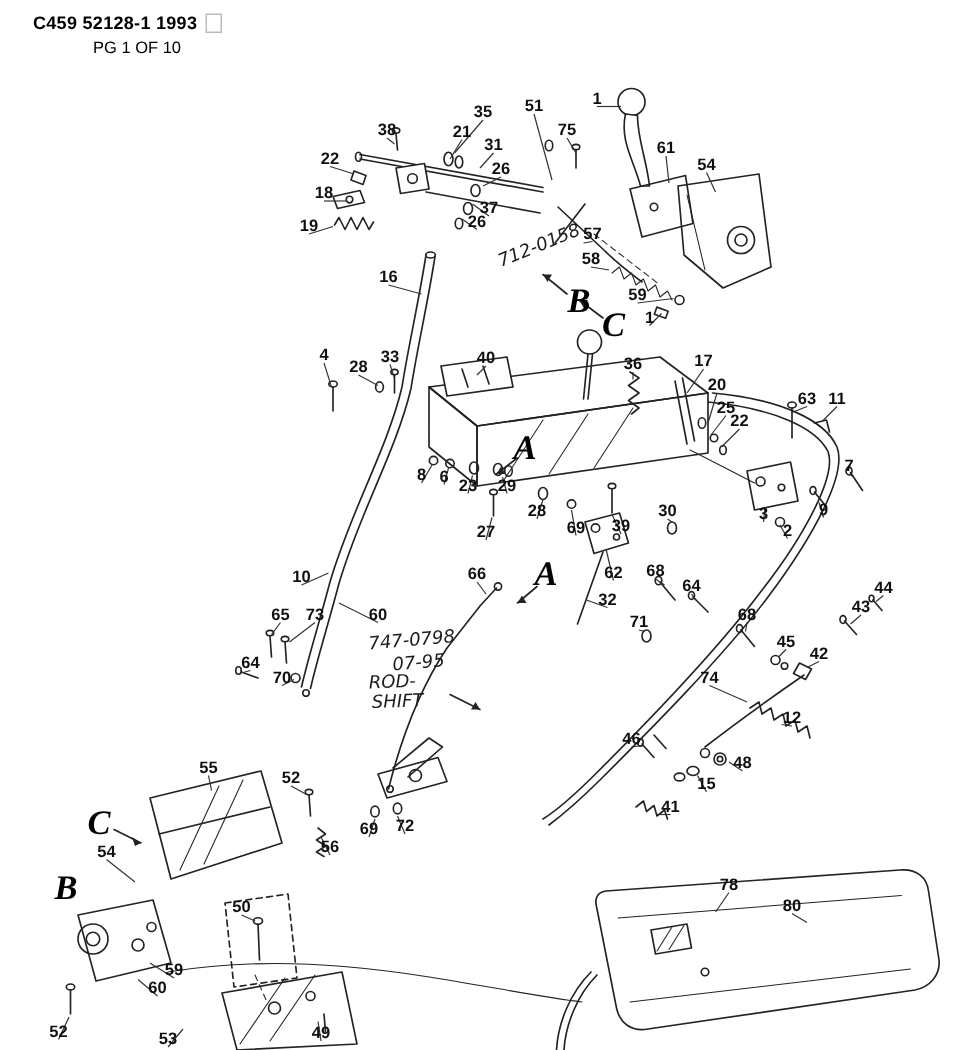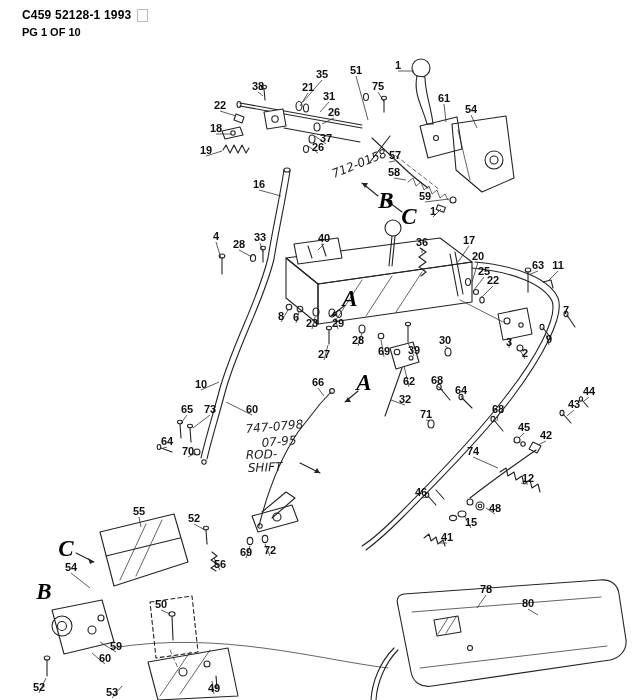--- a/index.html
+++ b/index.html
@@ -1,20 +1,20 @@
 <!DOCTYPE html>
 <html><head>
 <meta charset="utf-8">
 <style>
   html,body{margin:0;padding:0;background:#ffffff;}
   #page{position:relative;width:642px;height:700px;background:#ffffff;overflow:hidden;
         font-family:"Liberation Sans",sans-serif;}
   #header{position:absolute;left:22px;top:8px;color:#000;z-index:5;}
   #header .line1{font-weight:bold;font-size:12px;letter-spacing:.2px;display:flex;align-items:center;gap:5px;}
-  #header .line2{font-weight:bold;font-size:11px;margin-top:4px;}
+  #header .line2{font-weight:normal;font-size:11px;margin-top:4px;margin-left:40px;}
   #header .ph-box{display:inline-block;width:9px;height:11px;border:1px solid #b9b9c4;}
   svg{position:absolute;left:0;top:0;}
   .p{fill:none;stroke:#232323;stroke-width:1.1;stroke-linejoin:round;stroke-linecap:round;}
   .thin{stroke-width:.7;}
   .fillw{fill:#fff;}
   .dash{stroke-dasharray:4 3;}
   .leader{stroke:#333;stroke-width:.8;}
   .callout{font:bold 11px "Liberation Sans",sans-serif;fill:#101010;text-anchor:middle;}
   .section-letter{font:italic bold 23px "Liberation Serif",serif;fill:#000;text-anchor:middle;}
   .handwritten{font:italic 12px "DejaVu Sans",sans-serif;fill:#1d1d1d;}

